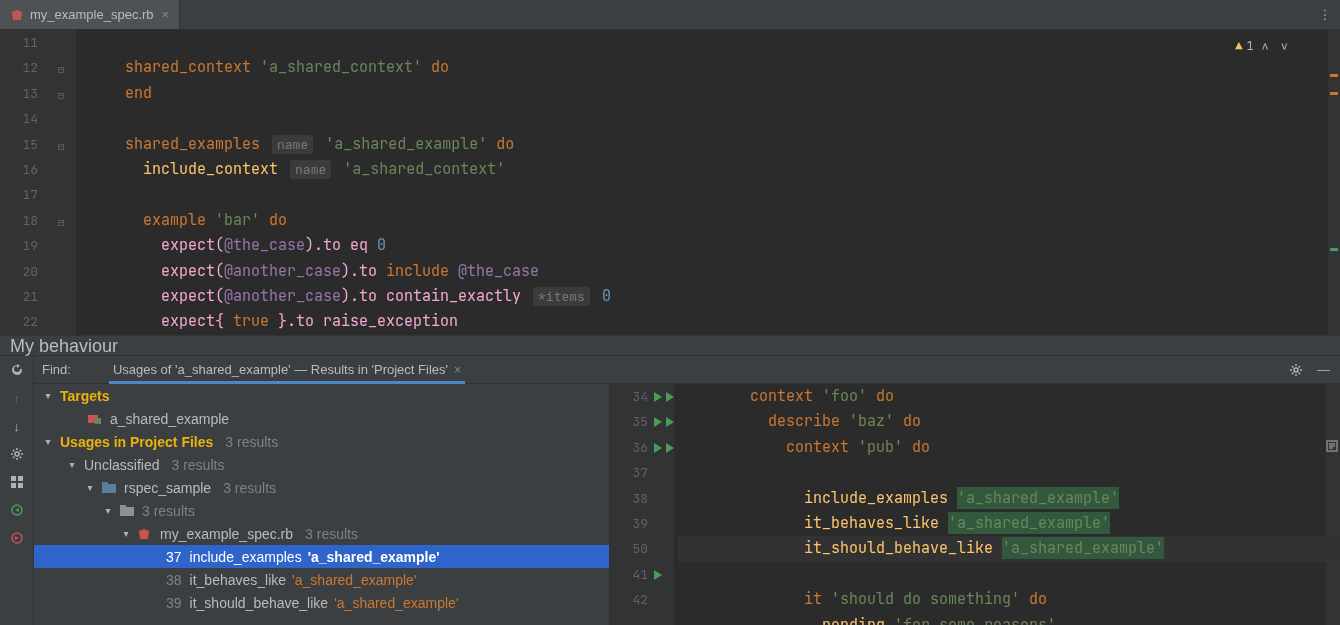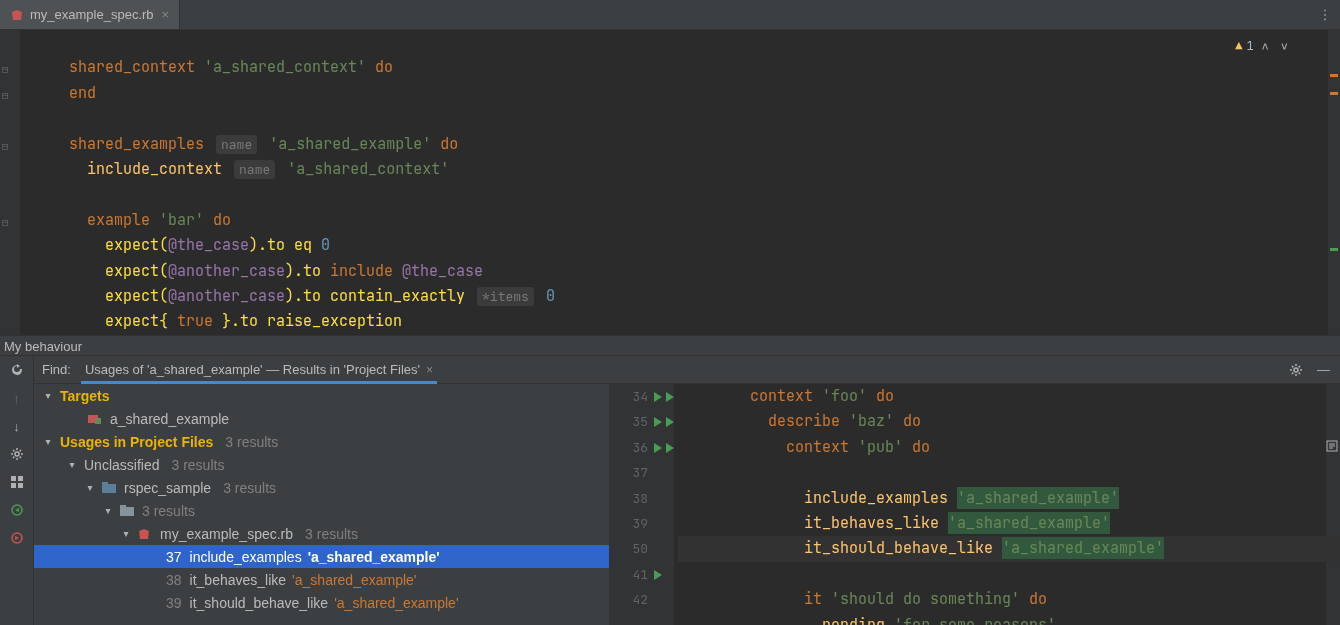--- a/index.html
+++ b/index.html
@@ -68,42 +68,42 @@
   white-space: pre;
   position: relative;
 }
 .code-line { height:25.4px;margin-left:41px; }
 .hl-line { position:absolute; left:0; right:0; height:25.4px; background:#323232; z-index:-1; }
 .kw-orange { color:#CC7832; }
 .str-green { color:#6A8759; }
 .param-hint { background:#3B3B3B; color:#787878; padding:1px 5px; border-radius:3px; font-size:13px; margin:0 3px;}
 .tkn-member { color:#9876AA; }
 .tkn-num { color:#6897BB; }
-.tkn-call { color:#fde047; }
+.tkn-call { color:#f9a8d4; }
 .tkn-end { color:#CC7832; }
 .tkn-def { color:#FFC66D;text-align:right; }
 .warn-badge {
   position:absolute; top:8px; right:48px;
   display:flex; align-items:center; gap:4px;
   color:#A9B7C6; font-size:12px;
 }
 .warn-tri { color:#F2C55C; }
 .nav-arrow { color:#AAA; padding:0 4px; }
 .rh-marks { position:absolute; right:0; top:0; width:12px; height:100%; background:#313335; }
 .rh-mark { position:absolute; left:2px; width:8px; height:3px; }
 
 
 .behaviour-bar {
   height: 21px; line-height:21px;
   background: #3C3F41;
   border-top:1px solid #323232;
   border-bottom:1px solid #323232;
-  padding-left: 4px;
+  padding-left: 10px;
   color:#BBBBBB;
-  font-size:13px;
+  font-size:18px;
 }
 
 
 .find-panel {
   height: 269px;
   background: #3C3F41;
   display:flex;
 }
 .find-left-gutter {
   width: 34px;
@@ -116,21 +116,21 @@
 .find-main { flex:1; display:flex; flex-direction:column; }
 .find-header {
   height:30px; display:flex; align-items:center;
   border-bottom:1px solid #323232;
   padding-left:8px; gap:10px;
   position: relative;
 }
 .find-label { color:#BBBBBB; }
 .find-tab {
   color:#BBBBBB; position:relative; padding:6px 4px;
-  display:flex; align-items:center; gap:6px;
+  display:flex; align-items:center; gap:6px;margin-left:28px;
 }
 .find-tab-underline { position:absolute; left:0; right:0; bottom:-1px; height:3px; background:#4A88C7; }
 .find-tab .close-x { color:#888; font-size:12px; }
 .find-header-right { margin-left:auto; display:flex; align-items:center; gap:14px; padding-right:10px; color:#AFB1B3; }
 
 .find-body { flex:1; display:flex; }
 .find-tree {
   width:576px;
   background:#3C3F41;
   overflow:hidden;
@@ -182,20 +182,34 @@
         </svg>
     </span>
     <span>my_example_spec.rb</span>
     <span class="close-x">×</span>
   </div>
   <div class="tab-spacer"></div>
   <div class="kebab">⋮</div>
 </div>
 
 <div class="editor-area mono">
+  <div class="gutter-col" id="gutter">
+      <div class="gutter-line">11</div>
+      <div class="gutter-line" style="position: relative;">12</div>
+      <div class="gutter-line">13</div>
+      <div class="gutter-line">14</div>
+      <div class="gutter-line" style="position: relative;">15</div>
+      <div class="gutter-line">16</div>
+      <div class="gutter-line">17</div>
+      <div class="gutter-line" style="position: relative;">18</div>
+      <div class="gutter-line">19</div>
+      <div class="gutter-line">20</div>
+      <div class="gutter-line">21</div>
+      <div class="gutter-line">22</div>
+    </div>
   <div class="fold-col" id="foldcol">
       <span class="fold-mark" style="top: 32.4px;">⊟</span>
       <span class="fold-mark" style="top: 57.8px;">⊟</span>
       <span class="fold-mark" style="top: 108.6px;">⊟</span>
       <span class="fold-mark" style="top: 184.8px;">⊟</span>
     </div>
   <div class="code-col" id="codecol"><div class="code-line"></div><div class="code-line"><span class="kw-orange">shared_context </span><span class="str-green">'a_shared_context' </span><span class="kw-orange">do</span></div><div class="code-line"><span class="tkn-end">end</span></div><div class="code-line"></div><div class="hl-line" style="top: 101.6px;"></div><div class="code-line"><span class="kw-orange">shared_examples </span><span class="param-hint">name</span><span class="str-green"> 'a_shared_example' </span><span class="kw-orange">do</span></div><div class="code-line"><span>  </span><span class="tkn-def">include_context </span><span class="param-hint">name</span><span class="str-green"> 'a_shared_context'</span></div><div class="code-line"></div><div class="code-line"><span>  </span><span class="kw-orange">example </span><span class="str-green">'bar' </span><span class="kw-orange">do</span></div><div class="code-line"><span>    </span><span class="tkn-call">expect(</span><span class="tkn-member">@the_case</span><span class="tkn-call">).to eq </span><span class="tkn-num">0</span></div><div class="code-line"><span>    </span><span class="tkn-call">expect(</span><span class="tkn-member">@another_case</span><span class="tkn-call">).to </span><span class="kw-orange">include </span><span class="tkn-member">@the_case</span></div><div class="code-line"><span>    </span><span class="tkn-call">expect(</span><span class="tkn-member">@another_case</span><span class="tkn-call">).to contain_exactly </span><span class="param-hint">*items</span><span class="tkn-num"> 0</span></div><div class="code-line"><span>    </span><span class="tkn-call">expect{ </span><span class="kw-orange">true</span><span class="tkn-call"> }.to raise_exception</span></div></div>
   <div class="warn-badge">
     <span class="warn-tri">▲</span>
     <span>1</span>

